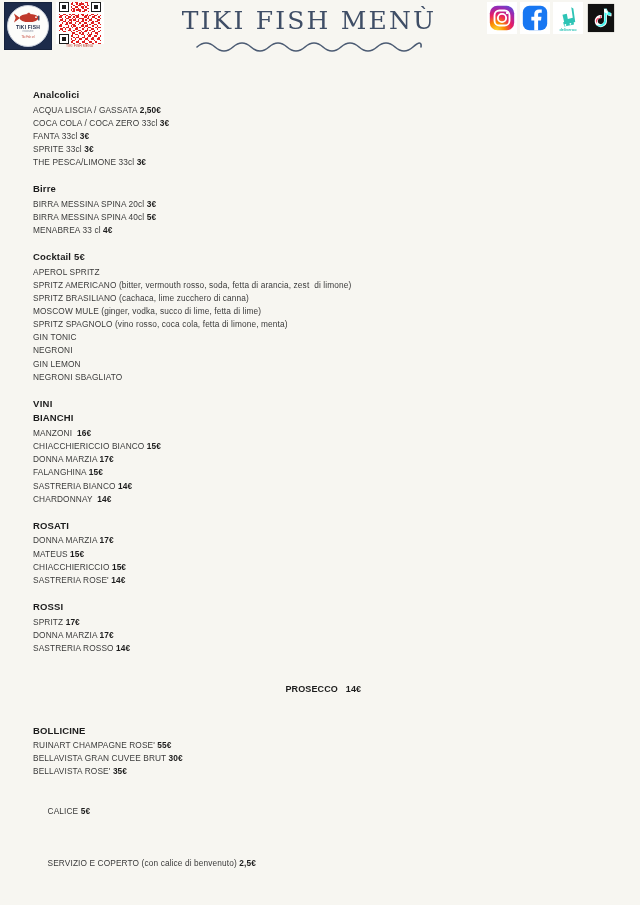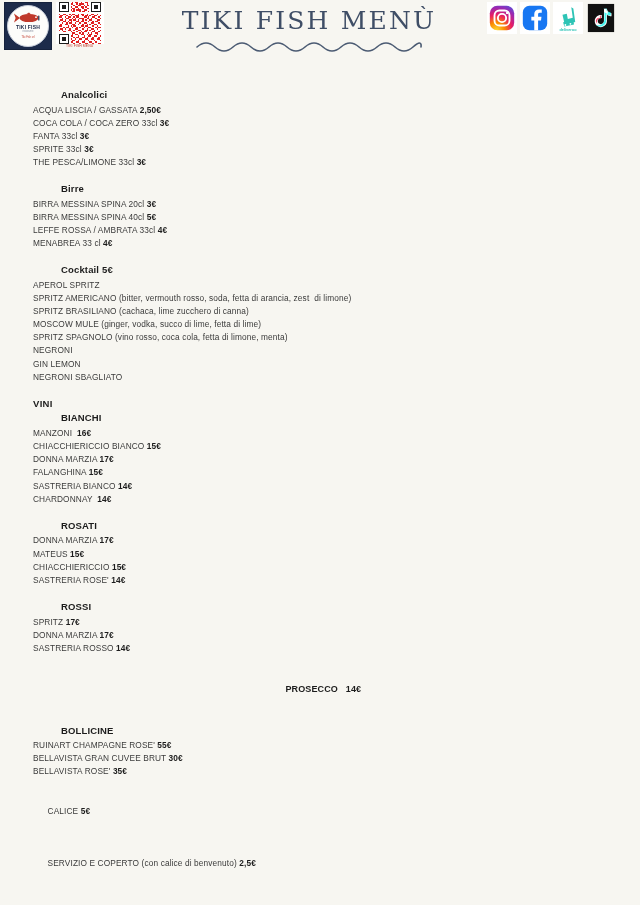--- a/index.html
+++ b/index.html
@@ -57,21 +57,21 @@
 
   .socials { position: absolute; right: 2px; top: 2px; display: flex; gap: 3px; }
   .soc { width: 30px; height: 32px; display: block; }
 
   
   .menu-body { position: absolute; left: 33px; top: 88px; right: 20px; }
 
   .section { margin-bottom: 13px; }
   .section-title {
     font-size: 9.5px; font-weight: bold; color: #1c1c1c;
-    letter-spacing: .15px; line-height: 1.55; margin-bottom: 1px; margin-left: 28px;
+    letter-spacing: .15px; line-height: 1.55; margin-bottom: 1px;
   }
   .item {
     font-size: 8.3px; color: #3a3a3a; letter-spacing: .12px;
     line-height: 1.58; white-space: pre;
   }
   .item .price { font-weight: bold; color: #1c1c1c; margin-top: 44px; }
   .standalone {
     font-size: 8.3px; color: #3a3a3a; letter-spacing: .12px;
     line-height: 1.58; margin-bottom: 13px; white-space: pre;
   }
@@ -365,30 +365,30 @@
           <div class="item"><span>ACQUA LISCIA / GASSATA </span><span class="price">2,50€</span></div>
           <div class="item"><span>COCA COLA / COCA ZERO 33cl </span><span class="price">3€</span></div>
           <div class="item"><span>FANTA 33cl </span><span class="price">3€</span></div>
           <div class="item"><span>SPRITE 33cl </span><span class="price">3€</span></div>
           <div class="item"><span>THE PESCA/LIMONE 33cl </span><span class="price">3€</span></div>
         </div>
         <div class="section">
           <div class="section-title">Birre</div>
           <div class="item"><span>BIRRA MESSINA SPINA 20cl </span><span class="price">3€</span></div>
           <div class="item"><span>BIRRA MESSINA SPINA 40cl </span><span class="price">5€</span></div>
-          <div class="item"><span>LEFFE ROSSA / AMBRATA 33cl </span><span class="price">4€</span></div>
           <div class="item"><span>MENABREA 33 cl </span><span class="price">4€</span></div>
         </div>
         <div class="section">
           <div class="section-title">Cocktail   5€</div>
           <div class="item"><span>APEROL SPRITZ</span><span class="price"></span></div>
           <div class="item"><span>SPRITZ AMERICANO (bitter, vermouth rosso, soda, fetta di arancia, zest  di limone)</span><span class="price"></span></div>
           <div class="item"><span>SPRITZ BRASILIANO (cachaca, lime zucchero di canna)</span><span class="price"></span></div>
           <div class="item"><span>MOSCOW MULE (ginger, vodka, succo di lime, fetta di lime)</span><span class="price"></span></div>
           <div class="item"><span>SPRITZ SPAGNOLO (vino rosso, coca cola, fetta di limone, menta)</span><span class="price"></span></div>
+          <div class="item"><span>GIN TONIC</span><span class="price"></span></div>
           <div class="item"><span>NEGRONI</span><span class="price"></span></div>
           <div class="item"><span>GIN LEMON</span><span class="price"></span></div>
           <div class="item"><span>NEGRONI SBAGLIATO</span><span class="price"></span></div>
         </div>
       </div>
 
     <div class="group-head">VINI</div>
 
     <div id="wines-host">
         <div class="section">

